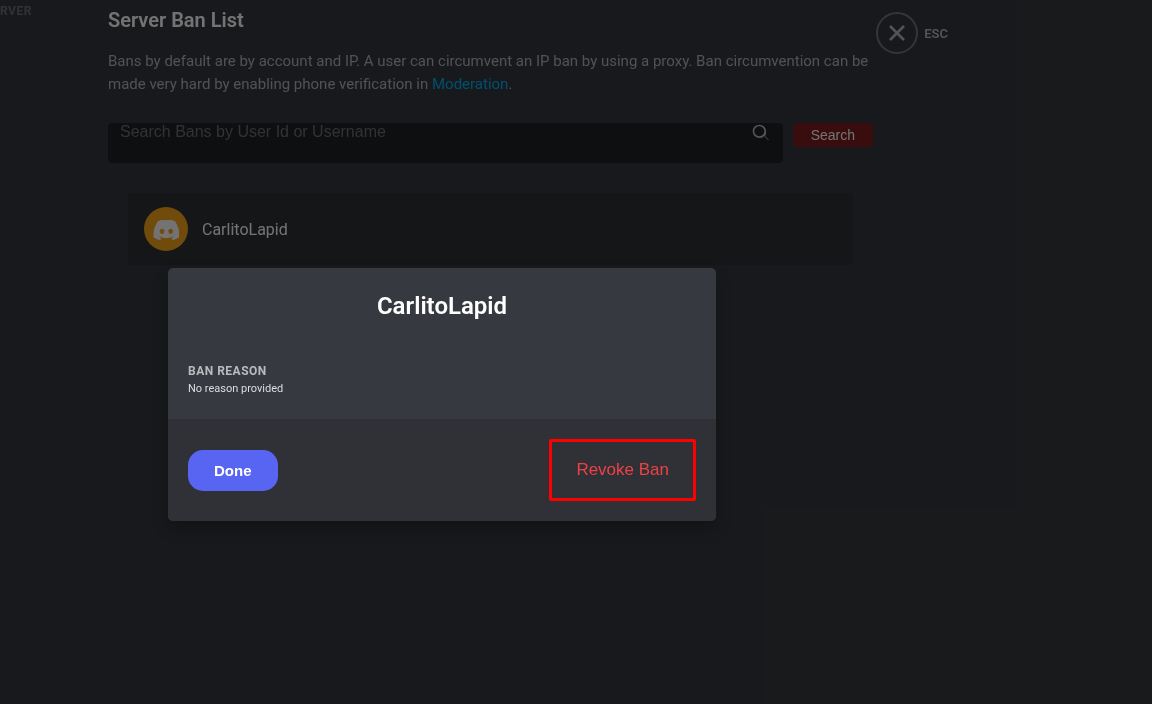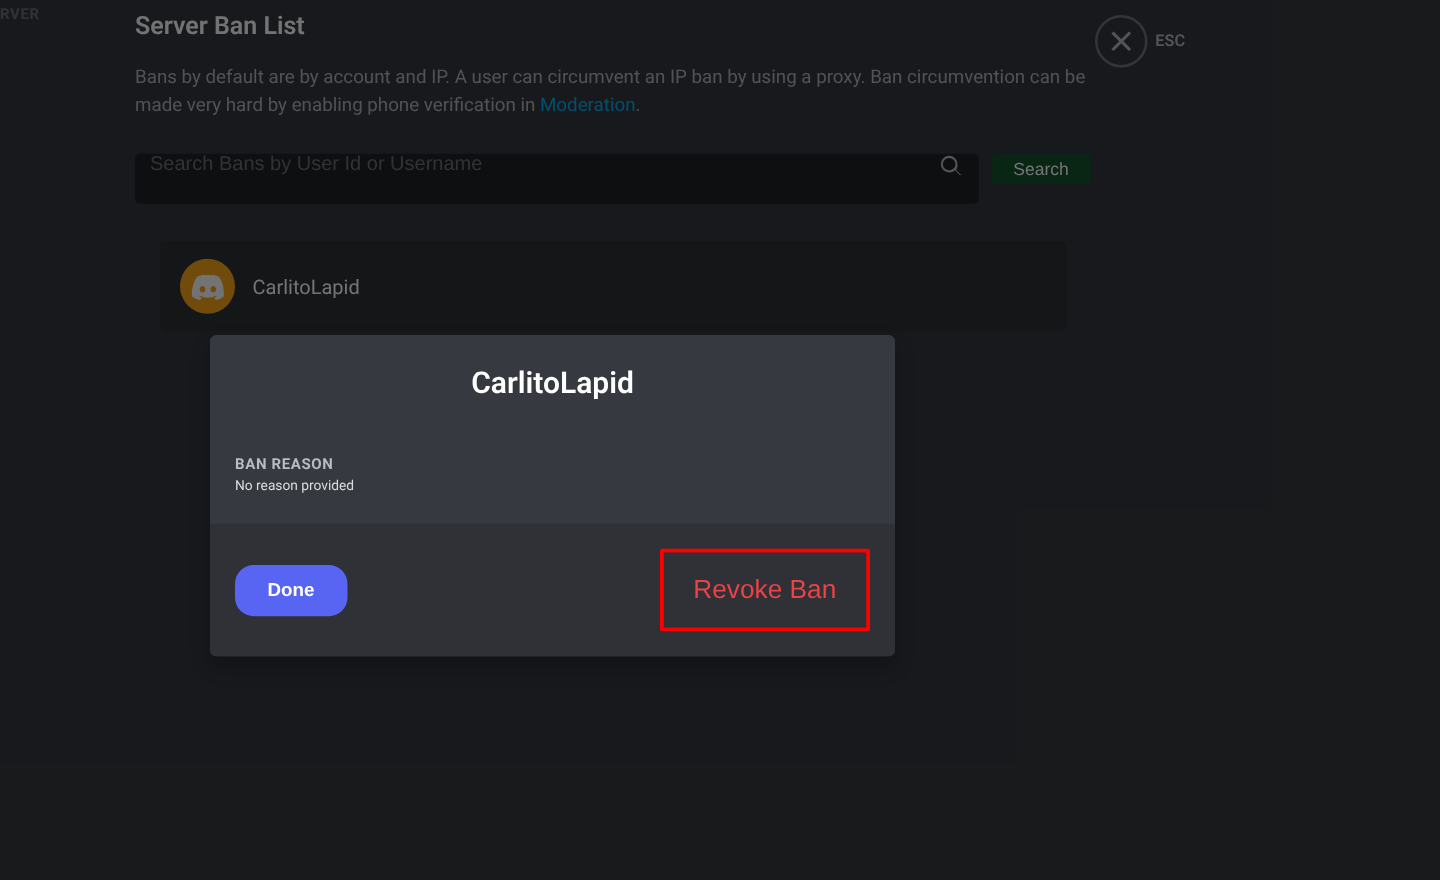--- a/index.html
+++ b/index.html
@@ -79,21 +79,21 @@
     }
     .search-input::placeholder {
       color: #6d7079;
     }
     .search-icon-svg {
       width: 20px;
       height: 20px;
       fill: #b9bbbe;
     }
     .search-button {
-      background: #14532d;
+      background: #7f1d1d;
       color: #ffffff;
       border: none;
       border-radius: 4px;
       padding: 0 18px;
       height: 24px;
       font-size: 14px;
       font-weight: 500;
       cursor: pointer;
     }
     .ban-list {
@@ -213,21 +213,21 @@
     .revoke-wrapper {
       border: 3px solid #ff0000;
       padding: 10px 6px;
       border-radius: 2px;
     }
     .revoke-button {
       background: transparent;
       color: #ed4245;
       border: none;
       padding: 8px 18px;
-      font-size: 21px;
+      font-size: 17px;
       font-weight: 500;
       cursor: pointer;
     }
   </style>
 </head>
 <body>
 
 <div class="page">
   <div class="sidebar-fragment">RVER</div>
 

